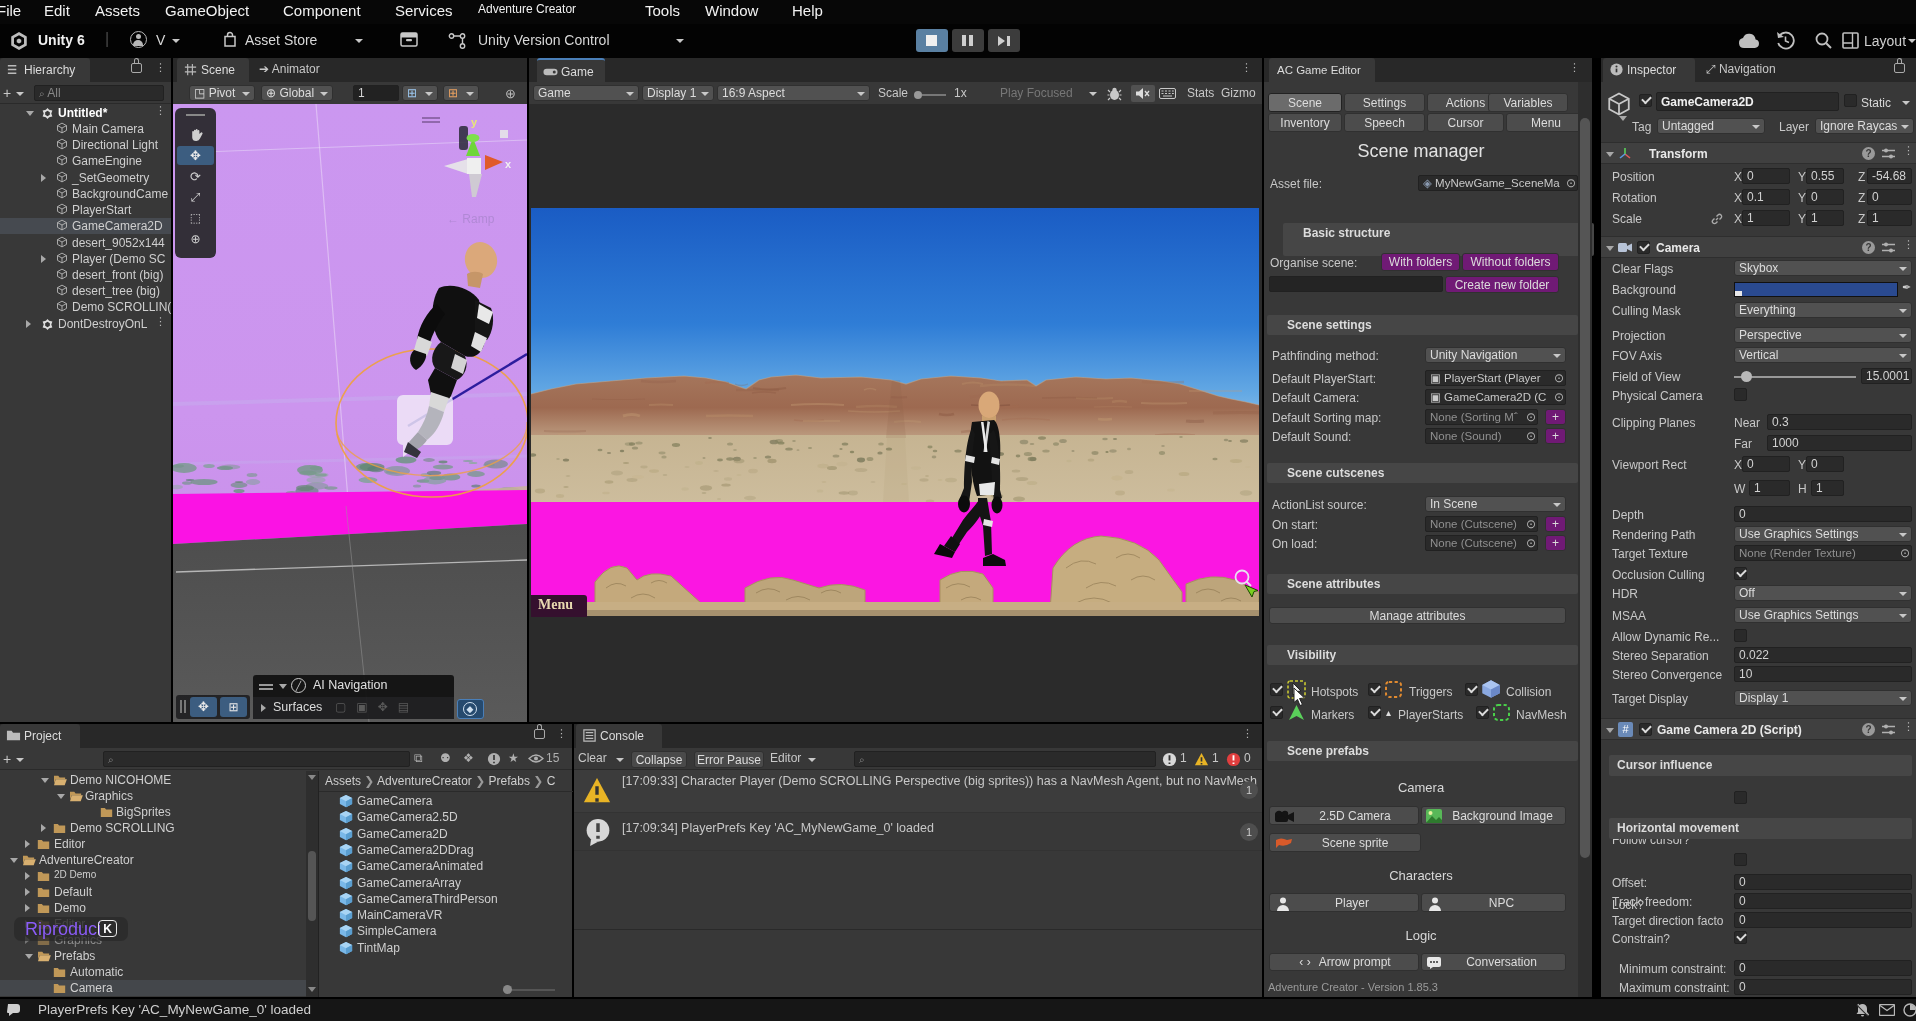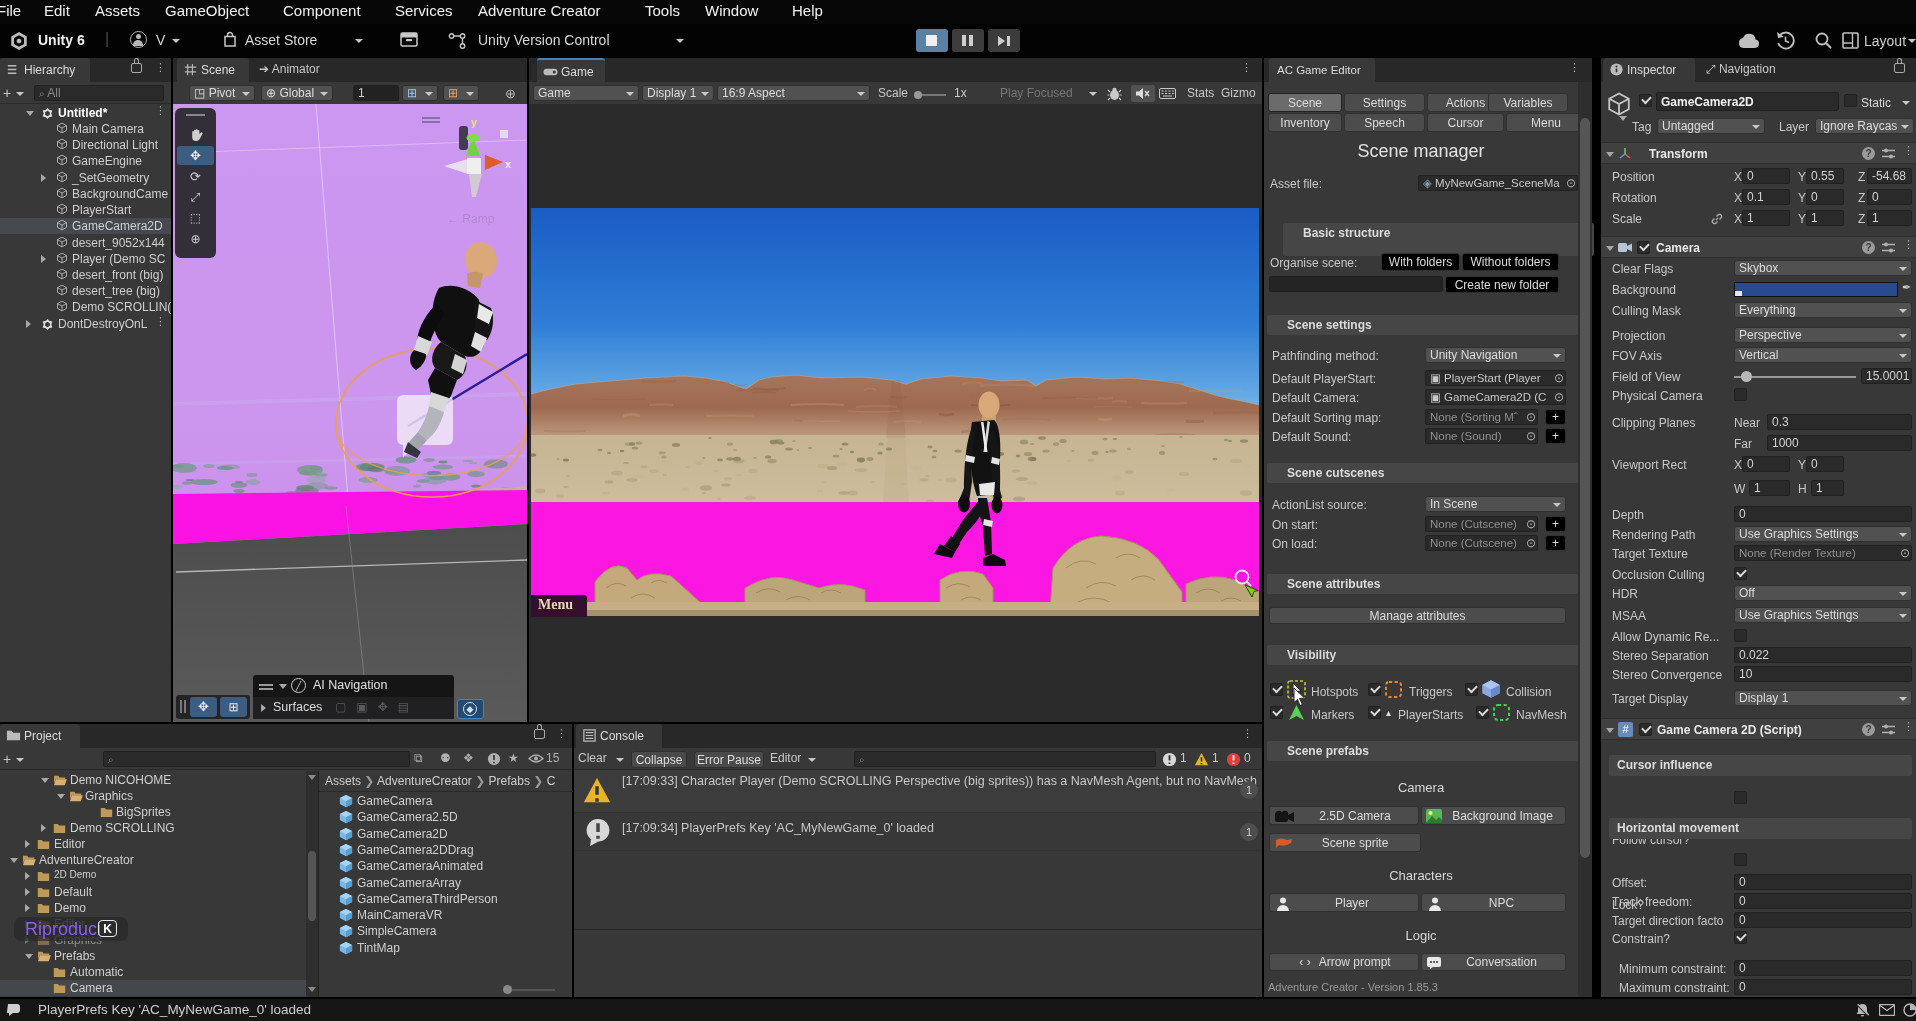--- a/index.html
+++ b/index.html
@@ -12,21 +12,21 @@
   .tab { position:absolute; top:0; height:24px; background:#383838; color:#dcdcdc;
     font-size:12px; line-height:24px; padding:0 9px 0 24px; border-radius:3px 3px 0 0; }
   .tab .ticon { position:absolute; left:6px; top:4px; width:15px; height:15px; }
   .lbl { position:absolute; color:#c8c8c8; font-size:12px; line-height:16px; white-space:nowrap; }
   .fld { position:absolute; background:#2a2a2a; border:1px solid #212121; border-radius:2px;
     color:#d2d2d2; font-size:12px; line-height:14px; padding:0 4px; height:16px; white-space:nowrap; overflow:hidden;}
   .dd { position:absolute; background:#515151; border:1px solid #303030; border-radius:3px;
     color:#dcdcdc; font-size:12px; line-height:14px; padding:0 4px; height:16px; white-space:nowrap; overflow:hidden;}
   .dd:after { content:""; position:absolute; right:4px; top:6px; width:0; height:0;
     border-left:4px solid transparent; border-right:4px solid transparent; border-top:4px solid #c8c8c8; }
-  .btn { position:absolute; background:#000000; border:1px solid #303030; border-radius:3px;
+  .btn { position:absolute; background:#701a75; border:1px solid #303030; border-radius:3px;
     color:#dcdcdc; font-size:12px; text-align:center; overflow:hidden; white-space:nowrap;}
   .hdrbar { position:absolute; background:#464646; color:#dcdcdc; font-size:12px; font-weight:bold;
     border-radius:2px; }
   .chk { position:absolute; width:13px; height:13px; background:#2a2a2a; border:1px solid #212121; border-radius:2px; }
   .chk.on:after { content:""; position:absolute; left:2px; top:1px; width:7px; height:4px;
     border-left:2px solid #dcdcdc; border-bottom:2px solid #dcdcdc; transform:rotate(-45deg); }
   .kebab { position:absolute; width:3px; color:#b8b8b8; font-size:11px; line-height:5px; letter-spacing:0; }
   .obj { position:absolute; background:#2a2a2a; border:1px solid #212121; border-radius:2px;
     color:#c8c8c8; font-size:11.5px; line-height:14px; padding:0 14px 0 4px; height:16px; white-space:nowrap; overflow:hidden;}
   .obj:after{ content:"⊙"; position:absolute; right:1px; top:0px; color:#b0b0b0; font-size:12px;}
@@ -40,21 +40,21 @@
 </head>
 <body>
 
 <div class="abs" id="menubar" style="left:0;top:0;width:1916px;height:24px;background:#070707;">
   <div class="abs" style="left:-3px;top:2px;color:#f2f2f2;font-size:15px;">File</div>
   <div class="abs" style="left:44px;top:2px;color:#f2f2f2;font-size:15px;">Edit</div>
   <div class="abs" style="left:95px;top:2px;color:#f2f2f2;font-size:15px;">Assets</div>
   <div class="abs" style="left:165px;top:2px;color:#f2f2f2;font-size:15px;">GameObject</div>
   <div class="abs" style="left:283px;top:2px;color:#f2f2f2;font-size:15px;">Component</div>
   <div class="abs" style="left:395px;top:2px;color:#f2f2f2;font-size:15px;">Services</div>
-  <div class="abs" style="left:478px;top:2px;color:#f2f2f2;font-size:15px;">Adventure Creator</div>
+  <div class="abs" style="left:478px;top:2px;color:#f2f2f2;font-size:12px;">Adventure Creator</div>
   <div class="abs" style="left:645px;top:2px;color:#f2f2f2;font-size:15px;">Tools</div>
   <div class="abs" style="left:705px;top:2px;color:#f2f2f2;font-size:15px;">Window</div>
   <div class="abs" style="left:792px;top:2px;color:#f2f2f2;font-size:15px;">Help</div>
 </div>
 
 <div class="abs" id="toolbar" style="left:0;top:24px;width:1916px;height:34px;background:#030303;">
   <svg class="abs" style="left:8px;top:6px;" width="22" height="22" viewBox="0 0 32 32">
     <path fill="#bdbdbd" d="M16 3 L27.3 9.5 V22.5 L16 29 L4.7 22.5 V9.5 Z M16 7.6 L8.7 11.8 V20.2 L16 24.4 L23.3 20.2 V11.8 Z"></path>
     <path fill="#bdbdbd" d="M16 12.2 L19.3 14.1 V17.9 L16 19.8 L12.7 17.9 V14.1 Z"></path>
   </svg>

